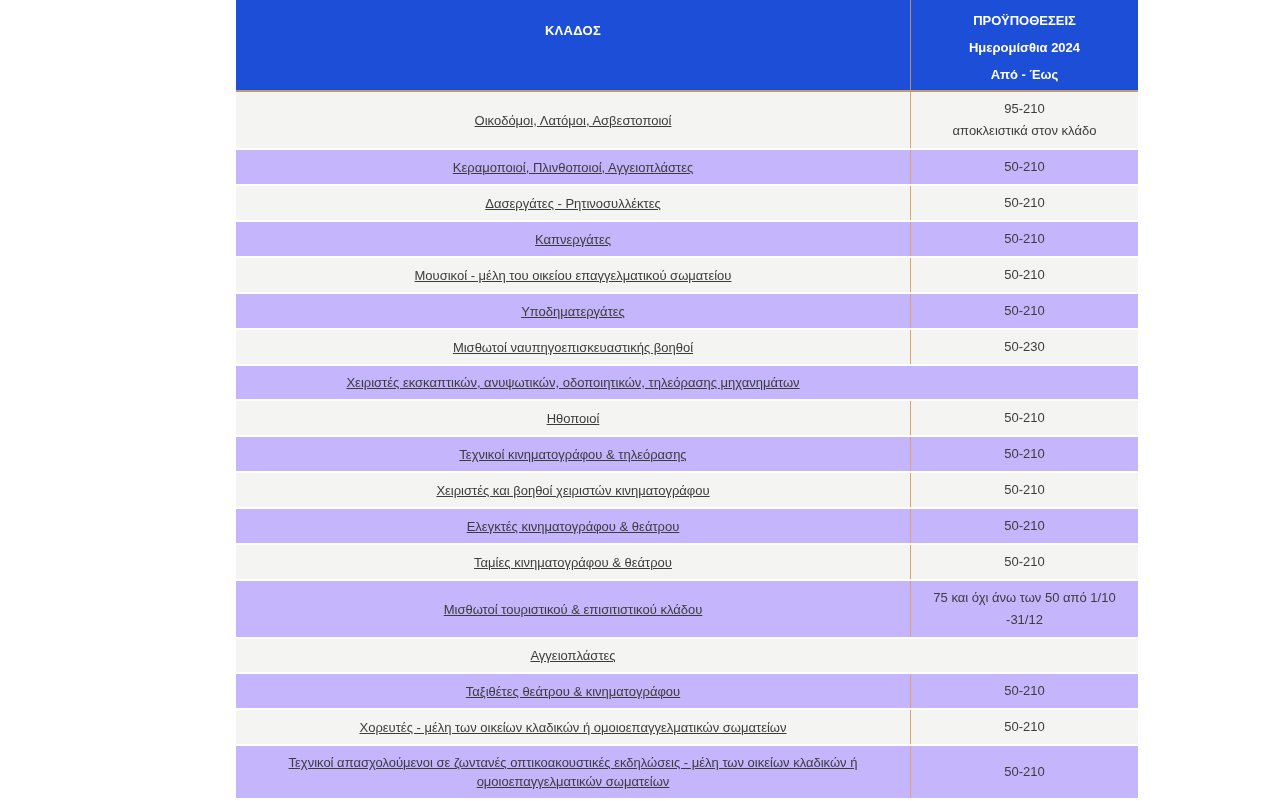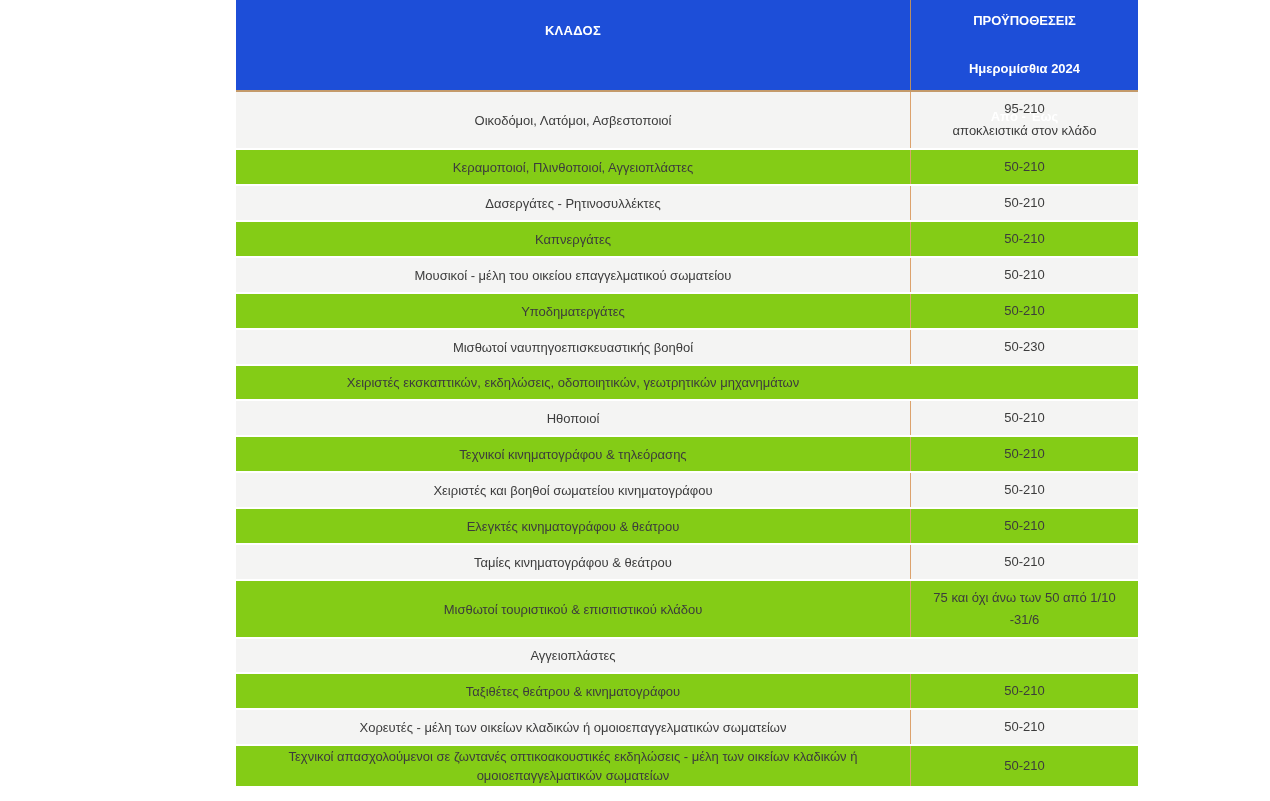--- a/index.html
+++ b/index.html
@@ -41,48 +41,48 @@
     letter-spacing: 0.3px;
   }
   .th-right {
     flex: 1;
     border-left: 1px solid #b98e63;
     display: flex;
     flex-direction: column;
     justify-content: flex-start;
     align-items: center;
     padding-top: 7px;
-    gap: 21px;
   }
   .th-right .hline {
     line-height: 27px;
   }
   
   .tr {
     display: flex;
     min-height: 35px;
     border-bottom: 2px solid #ffffff;
     box-sizing: border-box;
   }
   .tr:last-child { border-bottom: none; }
   .tr.light { background: #f4f4f3; }
-  .tr.dark  { background: #84cc16; }
+  .tr.dark  { background: #c4b5fd; }
   .td {
     font-size: 13px;
     color: #3c3c3c;
     text-align: center;
     box-sizing: border-box;
   }
   .td-left {
     width: 674px;
     display: flex;
     align-items: center;
     justify-content: center;
-    padding: 1px 40px;
+    padding: 7px 40px;
     line-height: 19px;
+    text-decoration: underline;
   }
   .td-right {
     flex: 1;
     border-left: 1px solid #dca26c;
     display: flex;
     flex-direction: column;
     align-items: center;
     justify-content: center;
     padding: 6px 10px;
   }
@@ -147,39 +147,39 @@
   </div>
 
   <div class="tr light">
     <div class="td td-left">Μισθωτοί ναυπηγοεπισκευαστικής βοηθοί</div>
     <div class="td td-right">
           <div class="value-line">50-230</div>
         </div>
   </div>
 
   <div class="tr dark">
-    <div class="td td-left">Χειριστές εκσκαπτικών, εκδηλώσεις, οδοποιητικών, γεωτρητικών μηχανημάτων</div>
+    <div class="td td-left">Χειριστές εκσκαπτικών, ανυψωτικών, οδοποιητικών, τηλεόρασης μηχανημάτων</div>
   </div>
 
   <div class="tr light">
     <div class="td td-left">Ηθοποιοί</div>
     <div class="td td-right">
           <div class="value-line">50-210</div>
         </div>
   </div>
 
   <div class="tr dark">
     <div class="td td-left">Τεχνικοί κινηματογράφου &amp; τηλεόρασης</div>
     <div class="td td-right">
           <div class="value-line">50-210</div>
         </div>
   </div>
 
   <div class="tr light">
-    <div class="td td-left">Χειριστές και βοηθοί σωματείου κινηματογράφου</div>
+    <div class="td td-left">Χειριστές και βοηθοί χειριστών κινηματογράφου</div>
     <div class="td td-right">
           <div class="value-line">50-210</div>
         </div>
   </div>
 
   <div class="tr dark">
     <div class="td td-left">Ελεγκτές κινηματογράφου &amp; θεάτρου</div>
     <div class="td td-right">
           <div class="value-line">50-210</div>
         </div>
@@ -189,21 +189,21 @@
     <div class="td td-left">Ταμίες κινηματογράφου &amp; θεάτρου</div>
     <div class="td td-right">
           <div class="value-line">50-210</div>
         </div>
   </div>
 
   <div class="tr dark">
     <div class="td td-left">Μισθωτοί τουριστικού &amp; επισιτιστικού κλάδου</div>
     <div class="td td-right">
           <div class="value-line">75 και όχι άνω των 50 από 1/10</div>
-          <div class="value-line">-31/6</div>
+          <div class="value-line">-31/12</div>
         </div>
   </div>
 
   <div class="tr light">
     <div class="td td-left">Αγγειοπλάστες</div>
   </div>
 
   <div class="tr dark">
     <div class="td td-left">Ταξιθέτες θεάτρου &amp; κινηματογράφου</div>
     <div class="td td-right">

